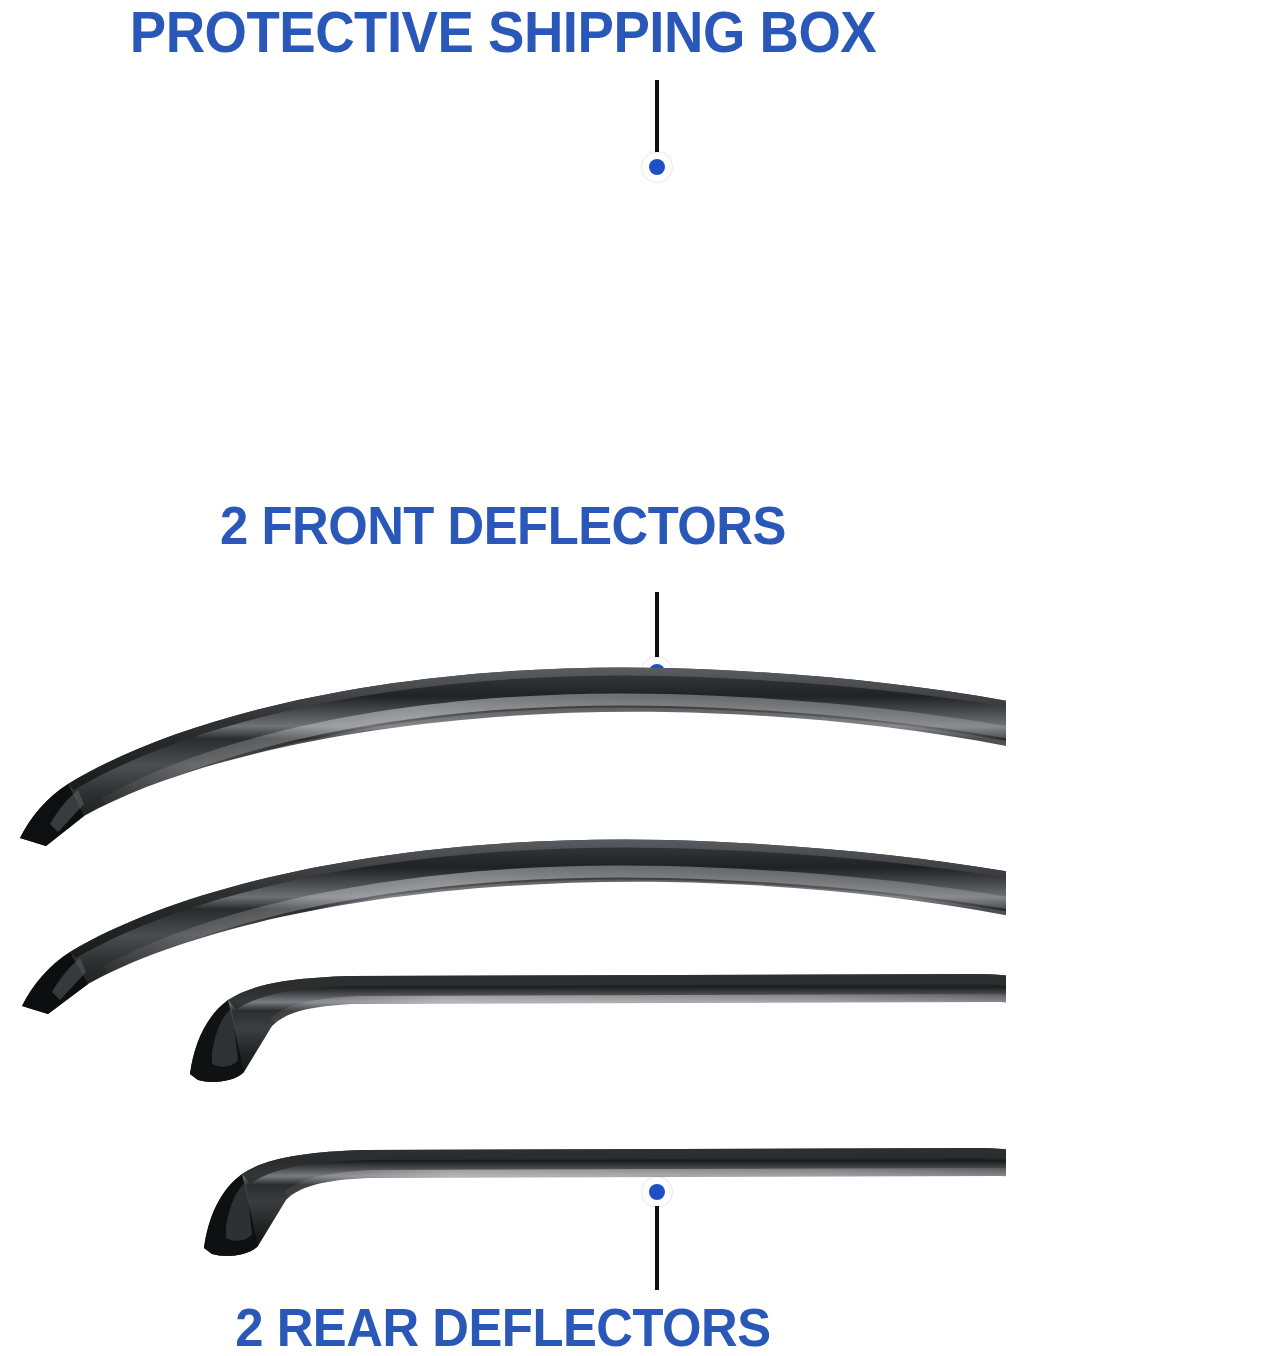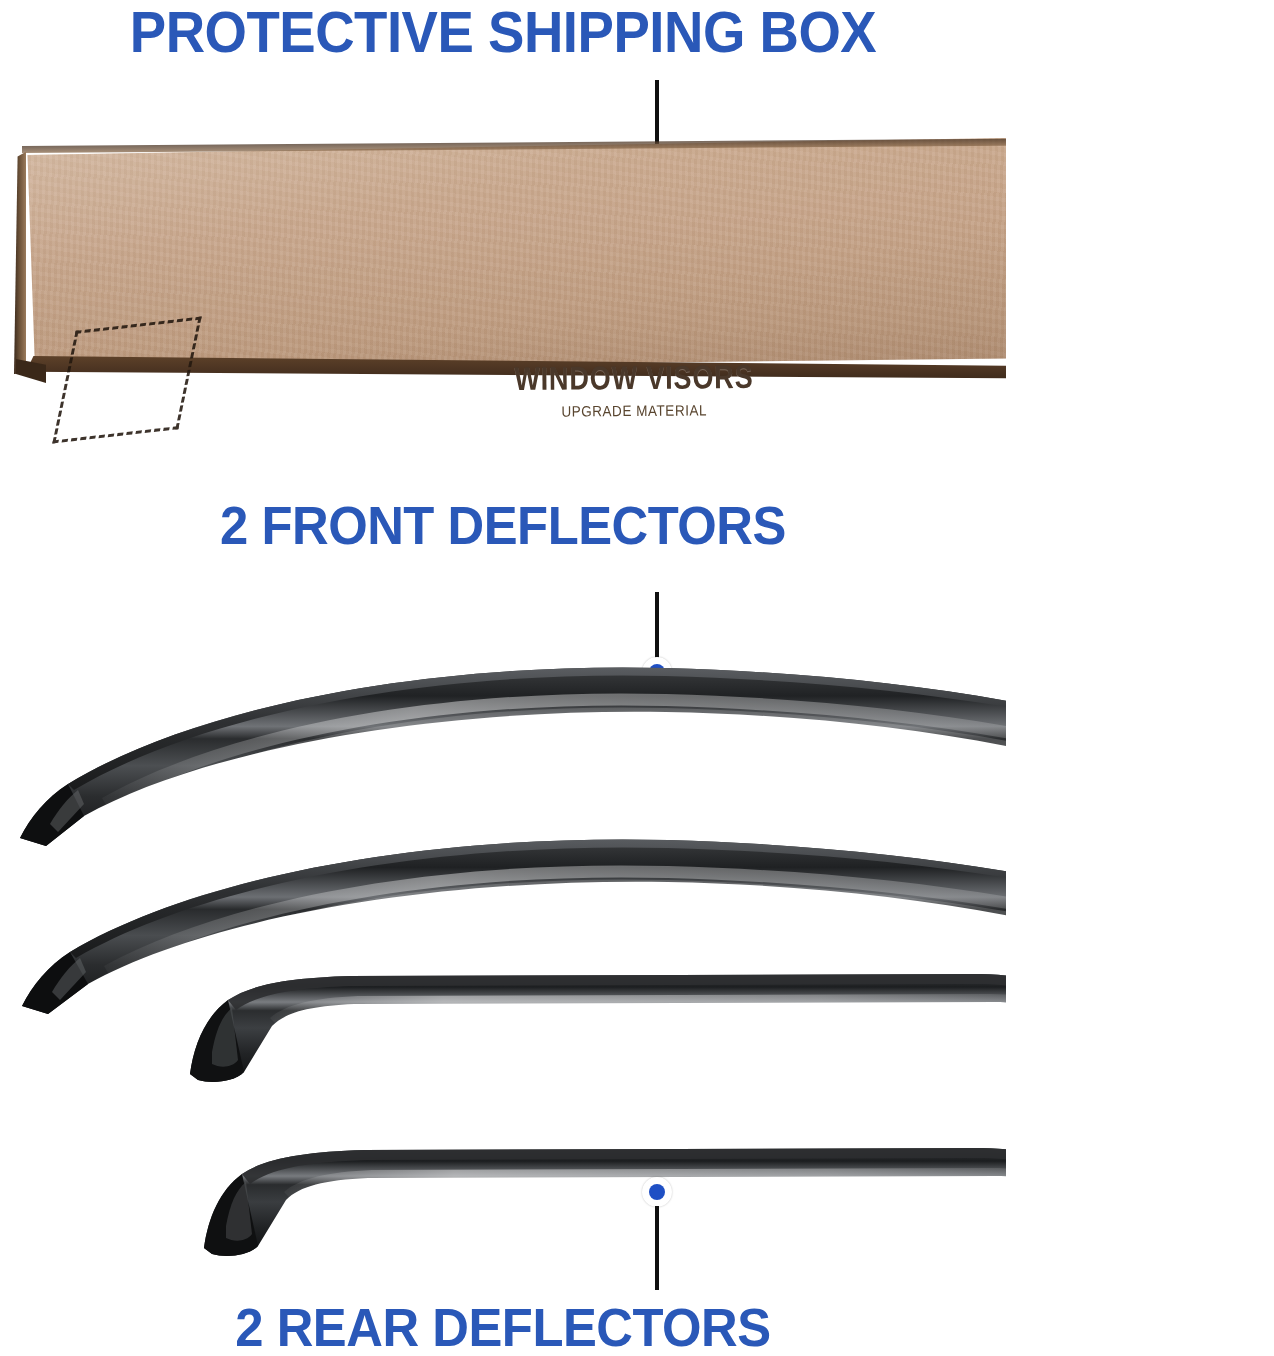--- a/index.html
+++ b/index.html
@@ -206,36 +206,20 @@
 <body>
 
 <div id="stage">
 
   <div class="callout-title" id="title-box">PROTECTIVE SHIPPING BOX</div>
 
   <div class="leader-line" style="left:655px; top:80px; height:80px;"></div>
 
   <div class="leader-dot" style="left:642px; top:152px;"></div>
 
-  <div id="box-wrap">
-    <div class="box-top"></div>
-    <div class="box-top-sheen"></div>
-    <div class="box-fold-top"></div>
-    <div class="box-fold-left"></div>
-    <div class="box-right-cap"></div>
-    <div class="box-front"></div>
-    <div class="box-left-cap"></div>
-
-    <div class="box-dashed"></div>
-
-    <div class="box-print">
-      <div class="box-print-main">WINDOW VISORS</div>
-      <div class="box-print-sub">UPGRADE MATERIAL</div>
-    </div>
-  </div>
 
   <div class="callout-title" id="title-front">2 FRONT DEFLECTORS</div>
 
   <div class="leader-line" style="left:655px; top:592px; height:78px;"></div>
 
   <div class="leader-dot" style="left:642px; top:657px;"></div>
 
   <div class="deflector" id="deflector-front-1">
     <svg viewBox="0 0 1262 200" width="1262" height="200" aria-hidden="true">
       <defs>

